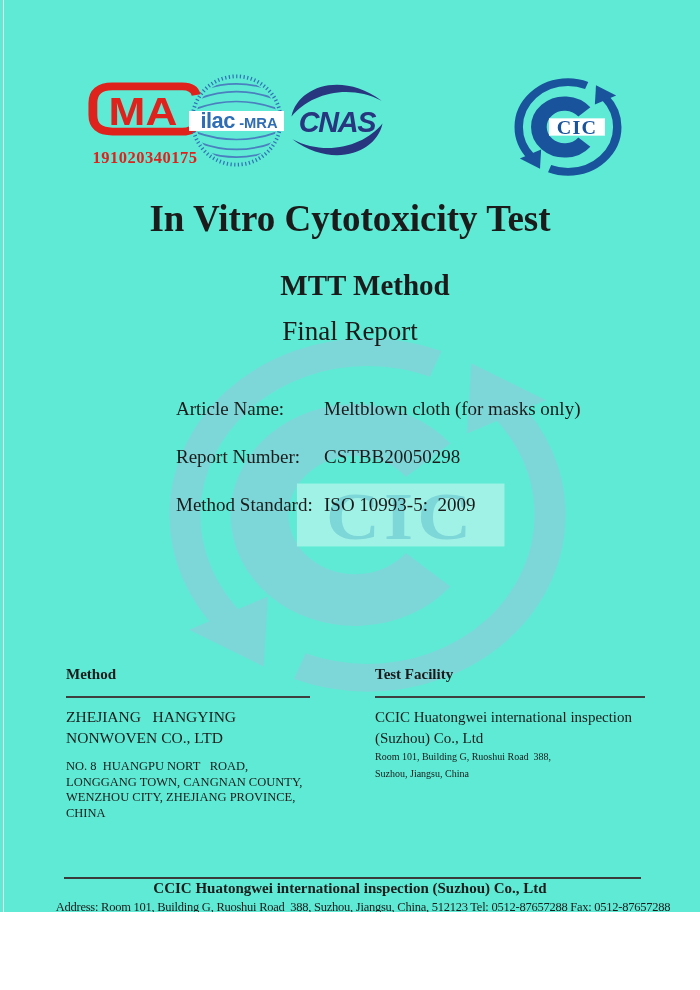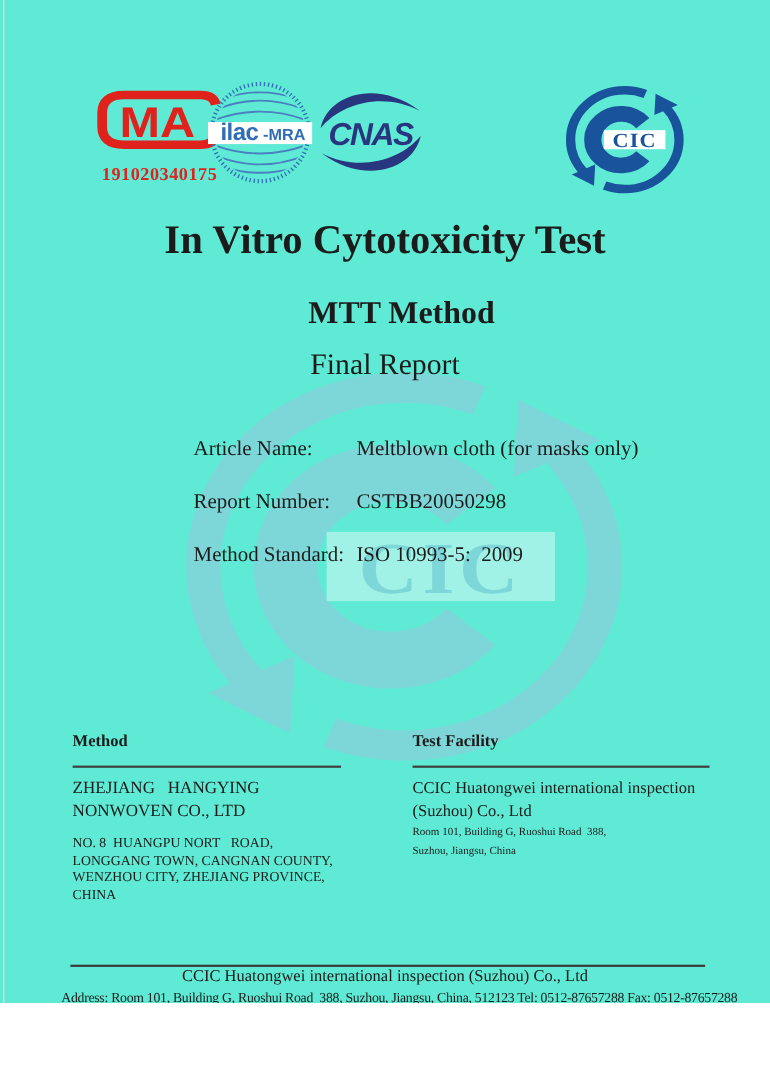--- a/index.html
+++ b/index.html
@@ -38,21 +38,21 @@
   .col-divider{border-top:2px solid #3f3f3f;margin-top:13px;}
   .sponsor-col{left:66px;top:666px;width:244px;}
   .facility-col{left:375px;top:666px;width:270px;}
   .company{margin-top:8px;font-size:15.5px;line-height:21px;}
   .sp-address{margin-top:11px;font-size:12.5px;line-height:15.5px;}
   .fac-company{margin-top:9px;font-size:15px;line-height:21px;}
   .fac-address{font-size:10px;line-height:16.5px;}
 
   
   .footer-line{left:64px;top:877px;width:577px;border-top:2px solid #3a3a3a;}
-  .footer-company{top:880px;left:0;width:100%;text-align:center;font-size:15px;font-weight:normal;}
+  .footer-company{top:880px;left:0;width:100%;text-align:center;font-size:15px;font-weight:bold;}
   .footer-address{top:900px;left:0;width:100%;text-align:center;font-size:12.5px;letter-spacing:-0.25px;white-space:nowrap;padding-left:13px;}
   .footer-page{top:919px;left:0;width:100%;text-align:center;font-size:14px;}
 </style>
 </head>
 <body>
 
 <div class="page">
 
   <svg width="0" height="0" style="position:absolute" aria-hidden="true">
     <defs>

